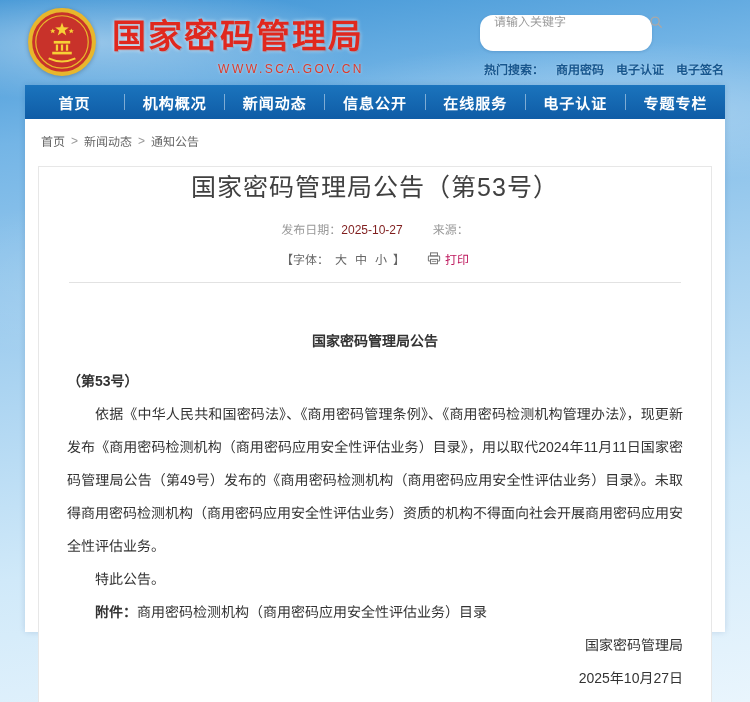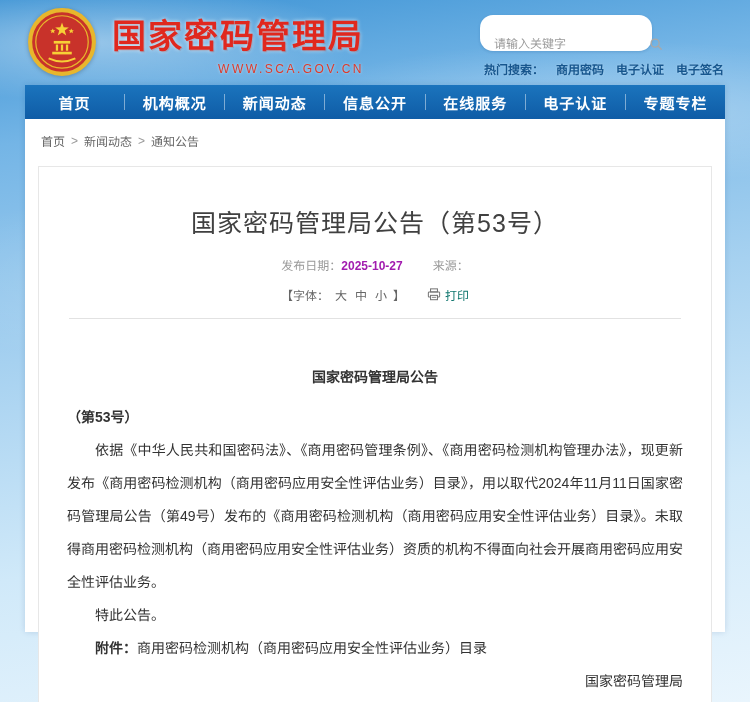--- a/index.html
+++ b/index.html
@@ -22,21 +22,21 @@
   .brand { display:flex; flex-direction:column; gap:4px; }
   .site-name {
     font-size:34px; font-weight:bold; color:#e0281e; letter-spacing:2px;
     text-shadow:0 0 4px rgba(255,255,255,0.75), 1px 1px 1px rgba(120,0,0,0.25);
   }
   .site-url { font-size:12px; font-weight:normal; color:#dd3a2b; letter-spacing:2.5px; text-shadow:0 0 3px rgba(255,255,255,0.6);text-align:right; }
 
   .header-right { margin-left:auto; display:flex; flex-direction:column; align-items:flex-start; gap:9px; padding-top:6px; }
   .search-box {
     width:172px; height:36px; background:#fff; border-radius:13px;
-    display:flex; align-items:flex-end; padding:0 10px 0 14px;
+    display:flex; align-items:flex-start; padding:0 10px 0 14px;
     box-shadow:0 1px 3px rgba(0,60,120,0.18);
   }
   .search-box input {
     flex:1; border:none; outline:none; background:transparent;
     font-size:12px; color:#555; font-family:inherit;
   }
   .search-box input::placeholder { color:#9a9a9a; }
   .search-icon { width:14px; height:14px; cursor:pointer; flex:0 0 auto; }
   .hot-search { font-size:12px; color:#16568e; display:flex; gap:12px; padding-left:4px; text-shadow:0 0 2px rgba(255,255,255,0.4);text-align:right; }
   .hot-search .hs-label { font-weight:bold; }
@@ -53,26 +53,26 @@
   }
   .nav-divider { width:1px; margin:9px 0; background:rgba(255,255,255,0.45); }
 
   
   .breadcrumb { padding:13px 16px 8px; font-size:12px; color:#666; display:flex; gap:6px; align-items:center; }
   .crumb { cursor:pointer; }
   .crumb-sep { color:#999; }
 
   
   .article-card { margin:9px 13px 0; border:1px solid #e7e7e7; padding-bottom:80px; background:#fff; }
-  .article-title { margin-top:36px; text-align:center; font-size:25px; font-weight:500; color:#404040; letter-spacing:1px; }
+  .article-title { text-align:center; font-size:25px; font-weight:500; color:#404040; letter-spacing:1px; }
   .meta-line { margin-top:17px; text-align:center; font-size:12px; color:#999; }
-  .meta-line .meta-val { color:#a21caf; margin-right:30px;font-weight:bold; }
+  .meta-line .meta-val { color:#7f1d1d; margin-right:30px; }
   .tools-line { margin-top:13px; text-align:left; font-size:12px; color:#666; display:flex; justify-content:center; align-items:center; gap:4px; }
   .font-size-opt { cursor:pointer; margin:0 2px; }
-  .print-btn { display:inline-flex; align-items:center; gap:4px; cursor:pointer; margin-left:18px; color:#0f766e; }
+  .print-btn { display:inline-flex; align-items:center; gap:4px; cursor:pointer; margin-left:18px; color:#be185d; }
   .print-icon { width:14px; height:13px; }
   .rule { border:none; border-top:1px solid #e2e2e2; margin:15px 30px 0; }
 
   .article-body { padding:0 28px; font-size:14px; color:#333; }
   .article-body p { margin:0; line-height:33px; }
   .doc-title { margin-top:42px !important; text-align:center; font-weight:600; }
   .doc-number { margin-top:7px !important; font-weight:600; }
   .body-text { text-align:justify; text-indent:2em; }
   .closing { text-indent:2em; }
   .attachment { text-indent:2em; }

